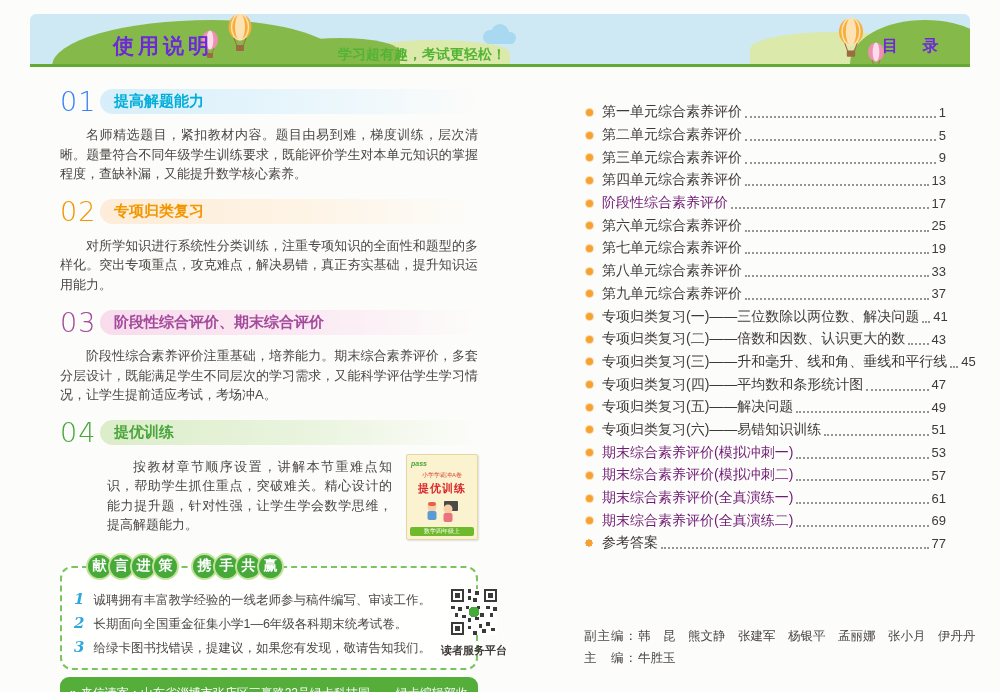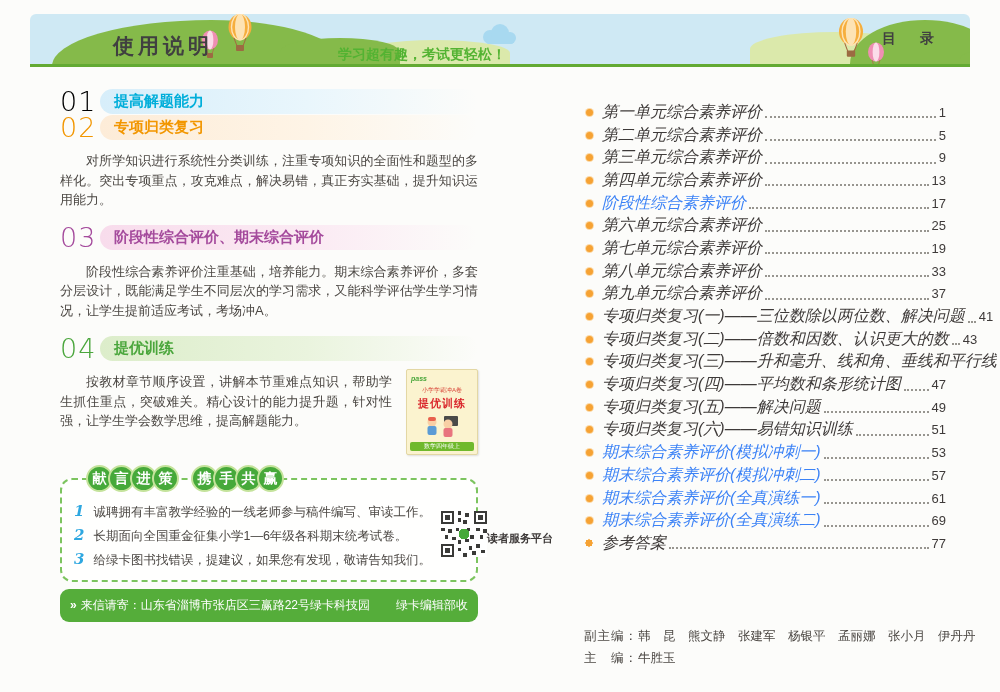--- a/index.html
+++ b/index.html
@@ -11,43 +11,43 @@
   .hline { position:absolute; left:30px; top:64px; width:940px; height:3px; background:#63aa33; }
   .hill-light { position:absolute; background:#dbe9ab; border-radius:50% 50% 0 0; }
   .hill-light.l1 { left:110px; top:16px; width:190px; height:36px; }
   .hill-light.l2 { left:330px; top:26px; width:150px; height:26px; }
   .hill-light.r1 { left:720px; top:18px; width:170px; height:34px; }
   .hill-green { position:absolute; background:#85ba4a; }
   .hill-green.left { left:22px; top:6px; width:290px; height:46px; border-radius:55% 45% 0 0 / 100% 90% 0 0; }
   .hill-green.leftbump { left:250px; top:24px; width:120px; height:28px; border-radius:50% 50% 0 0; background:#85ba4a; }
   .hill-green.right { left:820px; top:6px; width:150px; height:46px; border-radius:50% 50% 0 0 / 95% 95% 0 0; }
   .hill-green.rightslope { left:930px; top:34px; width:70px; height:18px; border-radius:60% 40% 0 0; }
-  .hdr-title { position:absolute; color:#404040; font-weight:bold; letter-spacing:4px; }
+  .hdr-title { position:absolute; color:#6d28d9; font-weight:bold; letter-spacing:4px; }
   .hdr-title.left { left:83px; top:18px; font-size:21px; }
-  .hdr-title.right { left:852px; top:16px; font-size:14px; letter-spacing:10px; }
+  .hdr-title.right { left:852px; top:22px; font-size:16px; letter-spacing:10px; }
   .slogan { position:absolute; left:308px; top:32px; font-size:14px; font-weight:bold; color:#53b332; }
   .cloud { position:absolute; left:448px; top:10px; }
 
   .balloon { position:absolute; }
   .bal-left-orange { left:196px; top:0px; }
   .bal-left-pink { left:170px; top:16px; }
   .bal-right-orange { left:806px; top:4px; }
   .bal-right-pink { left:836px; top:27px; }
 
   
   .left-content { position:absolute; left:60px; top:88px; width:418px; }
   .sec-head { display:flex; align-items:center; height:26px; }
   .sec-num { width:40px; font-size:27px; font-weight:300; font-family:"DejaVu Sans", sans-serif; letter-spacing:1px; }
   .sec-bar { flex:1; height:25px; border-radius:13px; display:flex; align-items:center; padding-left:14px; font-weight:bold; font-size:15px; }
-  .s1 .sec-num{color:#000000;} .s1 .sec-bar{background:linear-gradient(90deg,#d7eefa 0%,#e9f6fc 55%,rgba(255,255,255,0) 100%); color:#00aeda;}
+  .s1 .sec-num{color:#3b82f6;} .s1 .sec-bar{background:linear-gradient(90deg,#d7eefa 0%,#e9f6fc 55%,rgba(255,255,255,0) 100%); color:#00aeda;}
   .s2 .sec-num{color:#f29600;} .s2 .sec-bar{background:linear-gradient(90deg,#fdecd8 0%,#fef4e6 55%,rgba(255,255,255,0) 100%); color:#f29600;}
   .s3 .sec-num{color:#a44a9c;} .s3 .sec-bar{background:linear-gradient(90deg,#f8dcec 0%,#fbeaf3 55%,rgba(255,255,255,0) 100%); color:#a44a9c;text-align:right;}
   .s4 .sec-num{color:#4aa63c;} .s4 .sec-bar{background:linear-gradient(90deg,#dcedca 0%,#eaf4de 55%,rgba(255,255,255,0) 100%); color:#4aa63c;}
   .sec-body { margin:11px 0 15px; font-size:13px; line-height:19.5px; text-indent:2em; text-align:justify; color:#4b4743; }
-  .sec4-row { display:flex; align-items:flex-start; }
+  .sec4-row { display:flex; align-items:flex-start;margin-left:47px; }
   .sec4-row .sec-body { flex:1; margin-right:14px; margin-bottom:8px; }
 
   
   .book { width:72px; height:86px; background:#fbf3cf; border:1px solid #e3d7a4; border-radius:2px; margin-top:8px; padding:5px 4px 0; display:flex; flex-direction:column; align-items:center; box-shadow:1px 1px 2px rgba(0,0,0,.12); }
   .book-logo { align-self:flex-start; font-size:7px; font-weight:bold; font-style:italic; color:#4aa63c; line-height:8px; }
   .book-series { font-size:6px; color:#d9483b; margin-top:3px; white-space:nowrap; }
   .book-title { font-size:11px; font-weight:bold; color:#d9262b; letter-spacing:1px; margin-top:1px; }
   .book-art { margin-top:3px; }
   .book-band { margin-top:auto; width:64px; height:9px; background:#6fb92c; border-radius:2px; color:#fff; font-size:6px; line-height:9px; text-align:center; margin-bottom:4px; white-space:nowrap; }
 
@@ -55,37 +55,37 @@
   .sbox-wrap { margin-top:10px; position:relative; }
   .badges { position:relative; z-index:2; display:flex; gap:12px; margin-left:26px; }
   .badge { display:flex; }
   .badge-char { width:27px; height:27px; border-radius:50%; background:#46a93a; border:2px solid #c4e39b; color:#fff; font-weight:bold; font-size:14px; display:flex; align-items:center; justify-content:center; margin-left:-5px; }
   .badge-char:first-child { margin-left:0; }
   .sbox { margin-top:-14px; border:2px dashed #7cc45f; border-radius:12px; padding:20px 10px 8px 12px; display:flex; align-items:center; background:#fffffe; }
   .sitems { flex:1; }
   .sitem { display:flex; align-items:baseline; font-size:12.5px; line-height:23px; color:#4b4743; white-space:nowrap; }
   .sitem .n { font-family:"DejaVu Serif", serif; font-style:italic; font-weight:bold; color:#2ea7e0; font-size:15px; margin-right:9px; }
   .sdivider { width:1px; align-self:stretch; background:#c9c9c7; margin:2px 8px 2px 2px; }
-  .qr-col { width:78px; display:flex; flex-direction:row; align-items:center; }
+  .qr-col { width:78px; display:flex; flex-direction:column; align-items:center; }
   .qr-caption { font-size:11px; font-weight:bold; margin-top:4px; color:#3e3a39; white-space:nowrap; }
 
   
   .gfooter { margin-top:7px; background:#55ad3a; border-radius:9px; color:#fff; text-align:center; padding:7px 0 8px; }
   .gfooter .row { font-size:12px; line-height:18px; white-space:nowrap; }
   .gfooter .arr { font-weight:bold; margin:0 4px 0 0; }
   .gfooter .gap { display:inline-block; width:26px; }
 
   
   .toc { position:absolute; left:586px; top:101px; width:360px; }
   .toc-row { display:flex; align-items:center; height:22.7px; }
   .toc-bullet { width:7px; height:7px; border-radius:50%; background:#f6a233; margin-right:9px; flex:0 0 auto; box-shadow:0 0 0 1px #fbd9a8; }
   .toc-star { position:relative; width:6px; height:6px; background:#f6a233; transform:rotate(0deg); margin-right:10px; flex:0 0 auto; }
   .toc-star::after { content:""; position:absolute; inset:0; background:#f6a233; transform:rotate(45deg); }
-  .toc-label { font-size:16px; color:#3e3a39; white-space:nowrap;font-style:italic; }
-  .toc-row.red .toc-label { color:#3b82f6; }
+  .toc-label { font-size:14px; color:#3e3a39; white-space:nowrap; }
+  .toc-row.red .toc-label { color:#701a75; }
   .toc-leader { flex:1; border-bottom:2px dotted #97958f; margin:0 3px; transform:translateY(5px); min-width:8px; }
   .toc-page { font-size:13px; color:#3e3a39; text-align:right; }
 
   .editors { position:absolute; left:584px; top:625px; font-size:12.5px; color:#4b4743; line-height:22px; }
   .editors .lbl { letter-spacing:1px; }
 </style>
 </head>
 <body>
 
 <div class="sky">
@@ -146,20 +146,21 @@
 </div>
 <div class="hline"></div>
 
 <div class="left-content">
 
   <div class="sec s1">
     <div class="sec-head">
       <span class="sec-num">01</span>
       <span class="sec-bar">提高解题能力</span>
     </div>
+    <p class="sec-body">名师精选题目，紧扣教材内容。题目由易到难，梯度训练，层次清晰。题量符合不同年级学生训练要求，既能评价学生对本单元知识的掌握程度，查缺补漏，又能提升数学核心素养。</p>
   </div>
 
   <div class="sec s2">
     <div class="sec-head">
       <span class="sec-num">02</span>
       <span class="sec-bar">专项归类复习</span>
     </div>
     <p class="sec-body">对所学知识进行系统性分类训练，注重专项知识的全面性和题型的多样化。突出专项重点，攻克难点，解决易错，真正夯实基础，提升知识运用能力。</p>
   </div>
 

